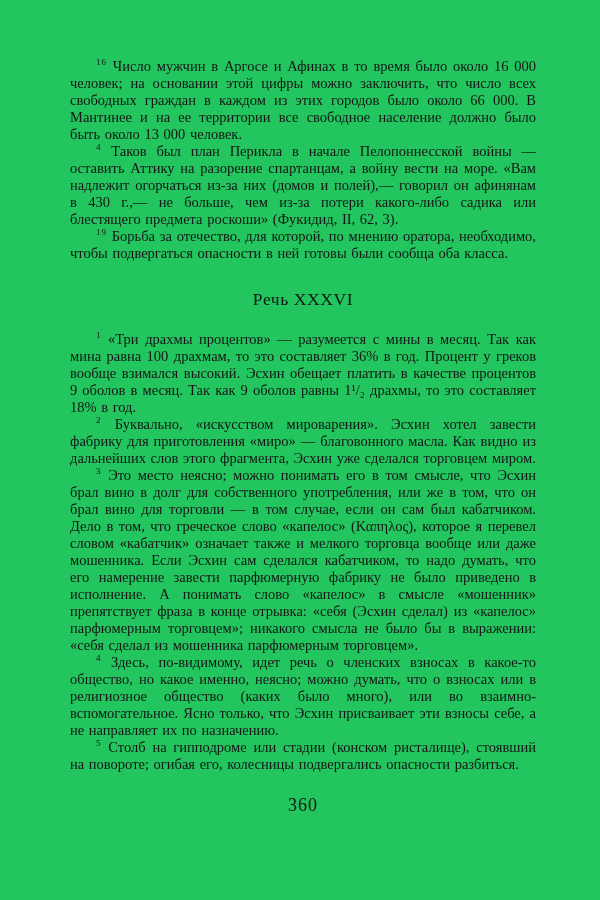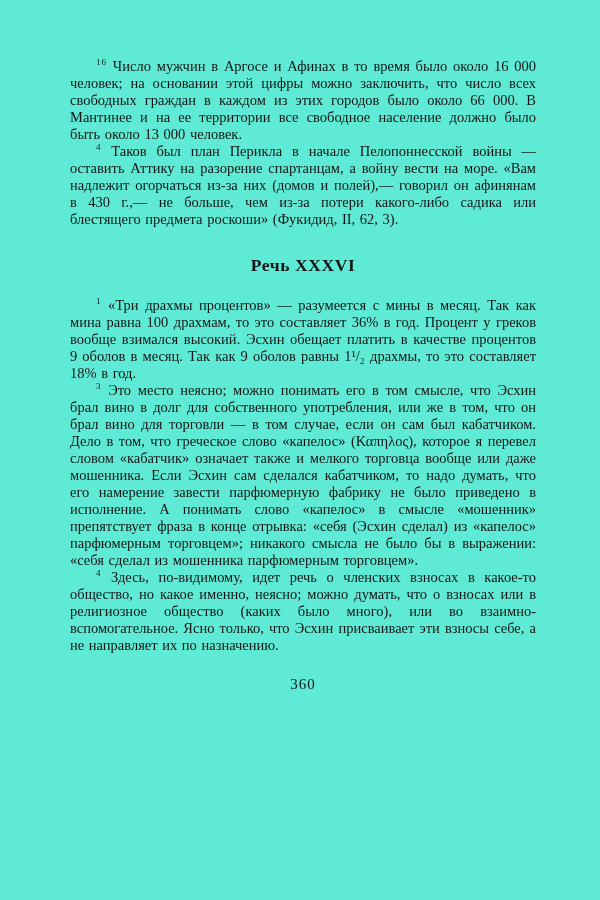--- a/index.html
+++ b/index.html
@@ -5,21 +5,21 @@
   html, body { margin: 0; padding: 0; }
   body {
     width: 600px; height: 900px;
     background: #ffffff;
     font-family: "Liberation Serif", "DejaVu Serif", serif;
   }
   .page {
     position: relative;
     width: 600px; height: 900px;
     box-sizing: border-box;
-    background: #5eead4;
+    background: #22c55e;
     color: #161616;
     padding: 58px 64px 0 70px;
     overflow: hidden;
   }
   .fn {
     margin: 0;
     font-size: 14.5px;
     line-height: 17px;
     text-align: justify;
     text-indent: 26px;
@@ -29,43 +29,46 @@
   .fn-num {
     font-size: 9px;
     line-height: 0;
     vertical-align: super;
     letter-spacing: 1px;
   }
   .heading {
     margin: 27px 0 21px 0;
     text-align: center;
     font-size: 17.5px;
-    font-weight: bold;
+    font-weight: normal;
     letter-spacing: 0.6px;
   }
   .pageno {
     margin-top: 22px;
     text-align: center;
-    font-size: 15px;
+    font-size: 18px;
     letter-spacing: 1px;
   }
 </style>
 </head>
 <body>
 
 <div class="page">
 
   <section>
       <p class="fn"><sup class="fn-num">16</sup> Число мужчин в Аргосе и Афинах в то время было около 16 000 человек; на основании этой цифры можно заключить, что число всех свободных граждан в каждом из этих городов было около 66 000. В Мантинее и на ее территории все свободное население должно было быть около 13 000 человек.</p>
       <p class="fn"><sup class="fn-num">4</sup> Таков был план Перикла в начале Пелопоннесской войны — оставить Аттику на разорение спартанцам, а войну вести на море. «Вам надлежит огорчаться из-за них (домов и полей),— говорил он афинянам в 430 г.,— не больше, чем из-за потери какого-либо садика или блестящего предмета роскоши» (Фукидид, II, 62, 3).</p>
+      <p class="fn"><sup class="fn-num">19</sup> Борьба за отечество, для которой, по мнению оратора, необходимо, чтобы подвергаться опасности в ней готовы были сообща оба класса.</p>
     </section>
 
   <h2 class="heading">Речь XXXVI</h2>
 
   <section>
       <p class="fn"><sup class="fn-num">1</sup> «Три драхмы процентов» — разумеется с мины в месяц. Так как мина равна 100 драхмам, то это составляет 36% в год. Процент у греков вообще взимался высокий. Эсхин обещает платить в качестве процентов 9 оболов в месяц. Так как 9 оболов равны 1¹/₂ драхмы, то это составляет 18% в год.</p>
+      <p class="fn"><sup class="fn-num">2</sup> Буквально, «искусством мироварения». Эсхин хотел завести фабрику для приготовления «миро» — благовонного масла. Как видно из дальнейших слов этого фрагмента, Эсхин уже сделался торговцем миром.</p>
       <p class="fn"><sup class="fn-num">3</sup> Это место неясно; можно понимать его в том смысле, что Эсхин брал вино в долг для собственного употребления, или же в том, что он брал вино для торговли — в том случае, если он сам был кабатчиком. Дело в том, что греческое слово «капелос» (Καπηλος), которое я перевел словом «кабатчик» означает также и мелкого торговца вообще или даже мошенника. Если Эсхин сам сделался кабатчиком, то надо думать, что его намерение завести парфюмерную фабрику не было приведено в исполнение. А понимать слово «капелос» в смысле «мошенник» препятствует фраза в конце отрывка: «себя (Эсхин сделал) из «капелос» парфюмерным торговцем»; никакого смысла не было бы в выражении: «себя сделал из мошенника парфюмерным торговцем».</p>
       <p class="fn"><sup class="fn-num">4</sup> Здесь, по-видимому, идет речь о членских взносах в какое-то общество, но какое именно, неясно; можно думать, что о взносах или в религиозное общество (каких было много), или во взаимно-вспомогательное. Ясно только, что Эсхин присваивает эти взносы себе, а не направляет их по назначению.</p>
+      <p class="fn"><sup class="fn-num">5</sup> Столб на гипподроме или стадии (конском ристалище), стоявший на повороте; огибая его, колесницы подвергались опасности разбиться.</p>
     </section>
 
   <div class="pageno">360</div>
 
 </div>
 
 </body></html>

